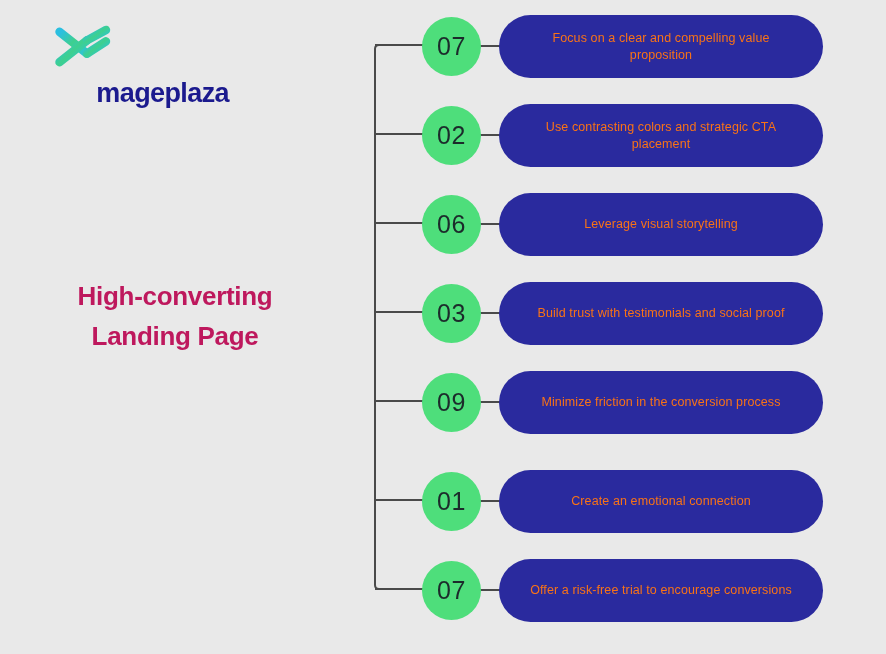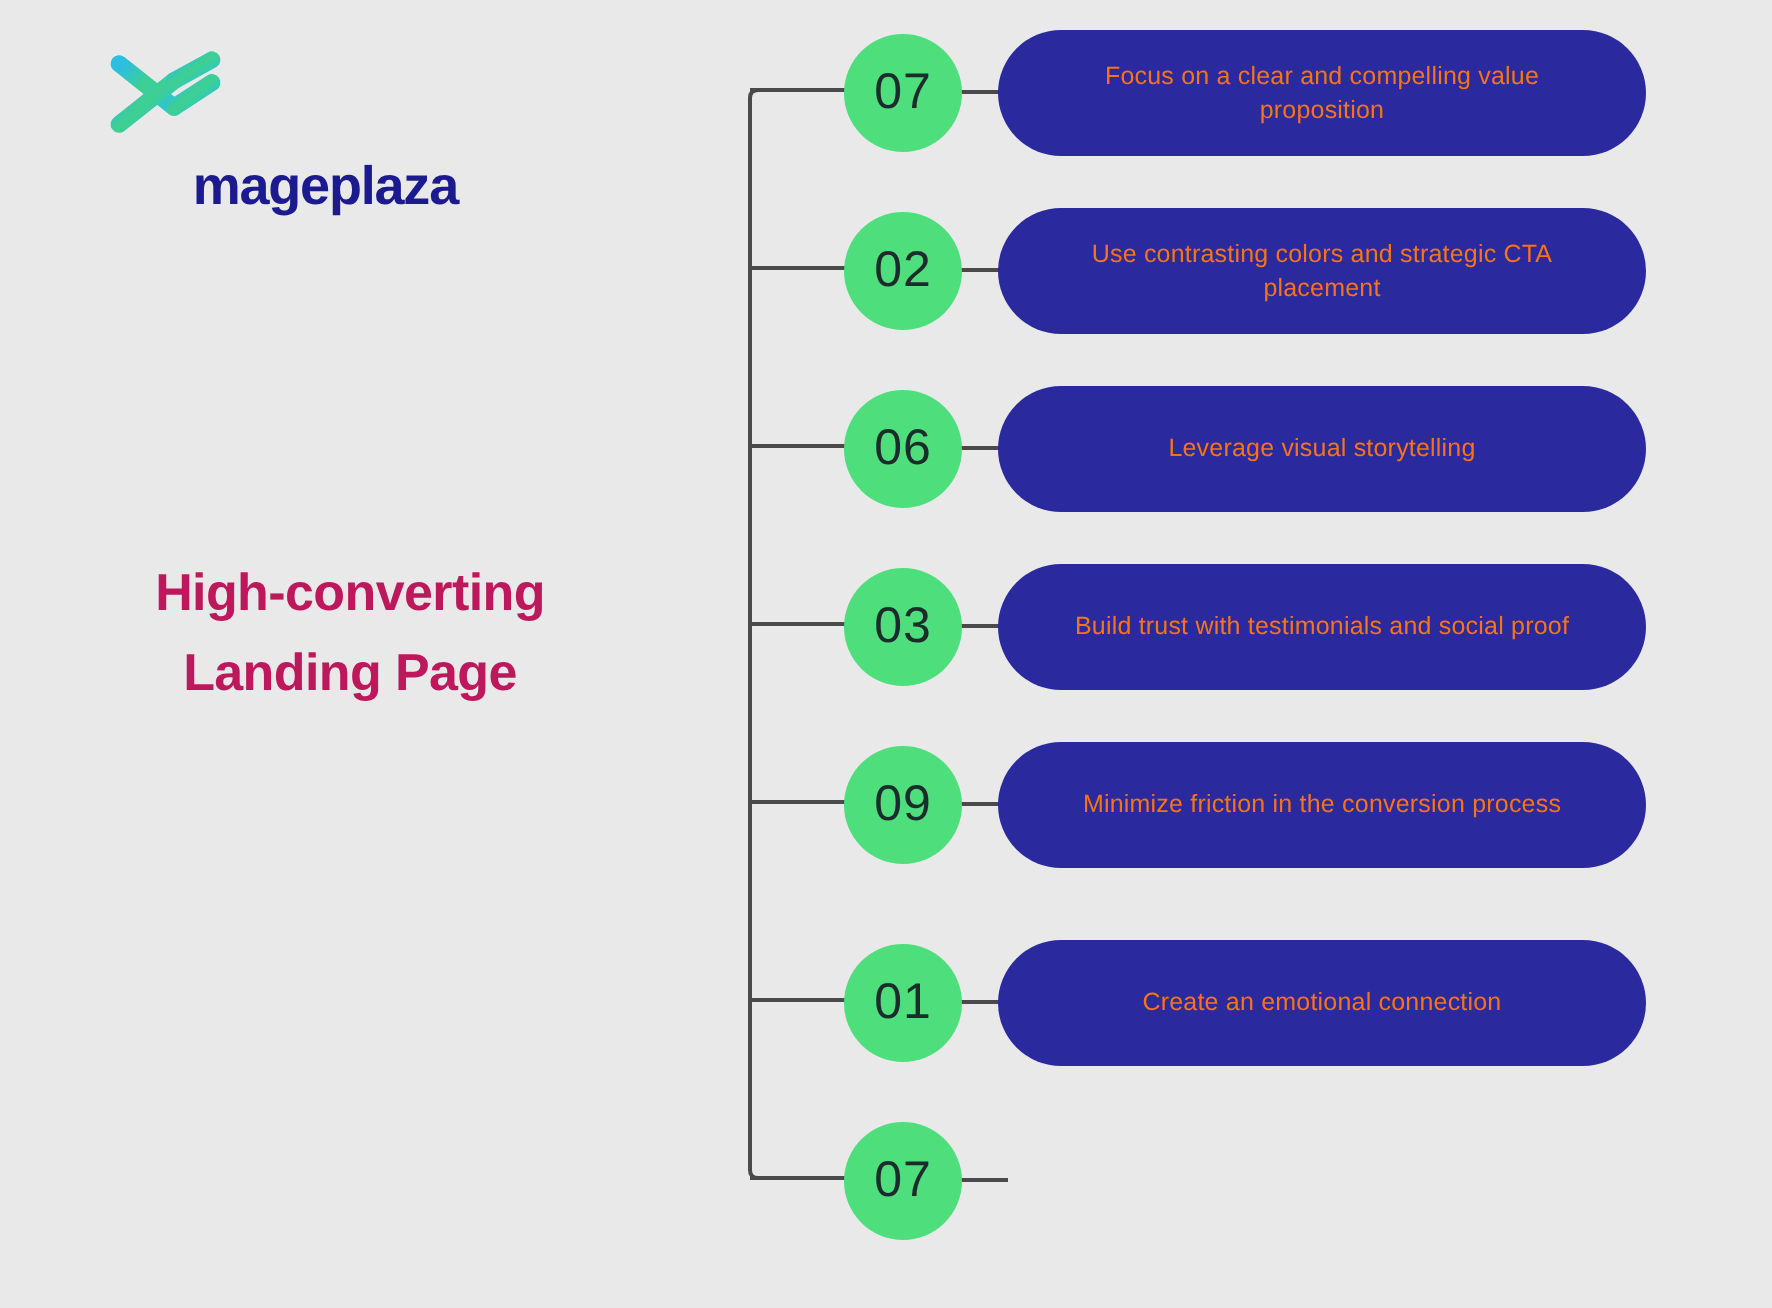--- a/index.html
+++ b/index.html
@@ -272,18 +272,21 @@
           </div>
           <div class="pill">
             <span class="pill-text">Create an emotional connection</span>
           </div>
         </div>
         <div class="row" style="top: 558px;">
           <div class="stub"></div>
           <div class="num-circle">
             <span class="num-text">07</span>
           </div>
+          <div class="pill">
+            <span class="pill-text">Offer a risk-free trial to encourage conversions</span>
+          </div>
         </div>
       </div>
 
   </div>
 
 </div>
 
 </body></html>

